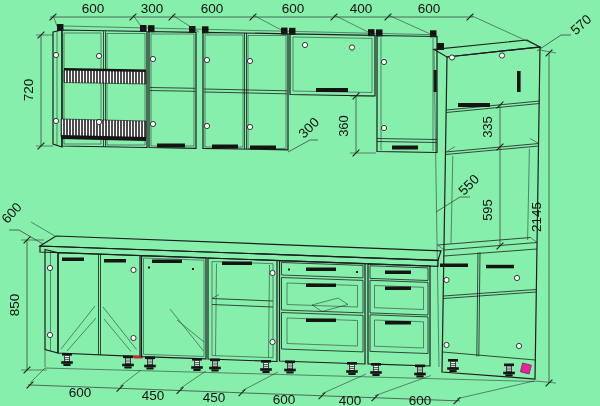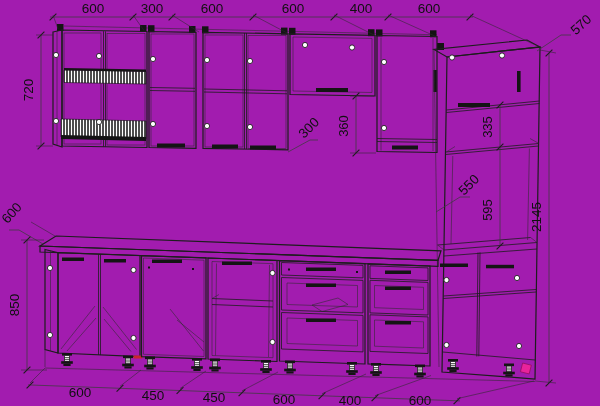--- a/index.html
+++ b/index.html
@@ -1,16 +1,16 @@
 <!DOCTYPE html>
 <html><head>
 <meta charset="utf-8">
 <style>
   html,body{margin:0;padding:0;background:#fff;}
-  .frame{position:relative;width:600px;height:406px;background:#a21caf;overflow:hidden;
+  .frame{position:relative;width:600px;height:406px;background:#86efac;overflow:hidden;
          font-family:"Liberation Sans",sans-serif;}
   svg{position:absolute;left:0;top:0;}
   .ln  {stroke:#1d1d1d;stroke-width:1.2;fill:none;stroke-linecap:round;}
   .md  {stroke:#1d1d1d;stroke-width:.8;fill:none;}
   .thin{stroke:#2a2a2a;stroke-width:.55;fill:none;}
   .dim {stroke:#3c3c3c;stroke-width:.75;fill:none;}
   .tk  {stroke:#1d1d1d;stroke-width:1.1;fill:none;}
   .blk {fill:#141414;stroke:none;}
   .hg  {fill:#ffffff;stroke:#222;stroke-width:.9;}
   .txt {font-family:"Liberation Sans",sans-serif;font-size:13.5px;fill:#101010;}

